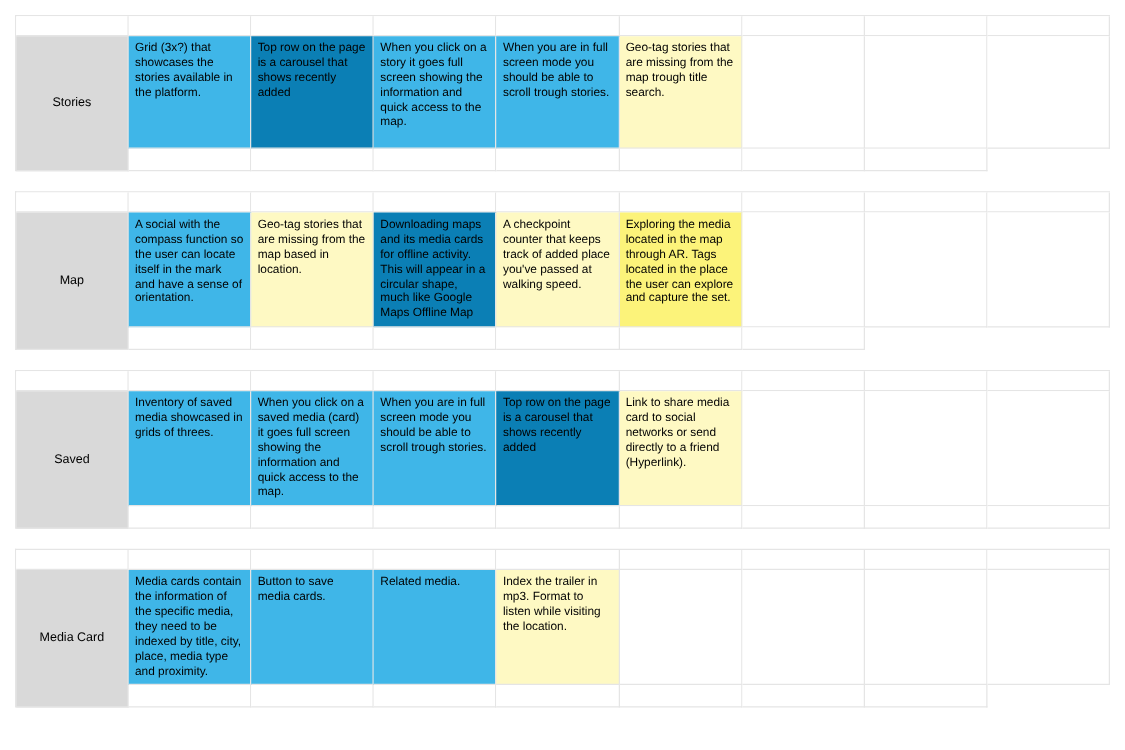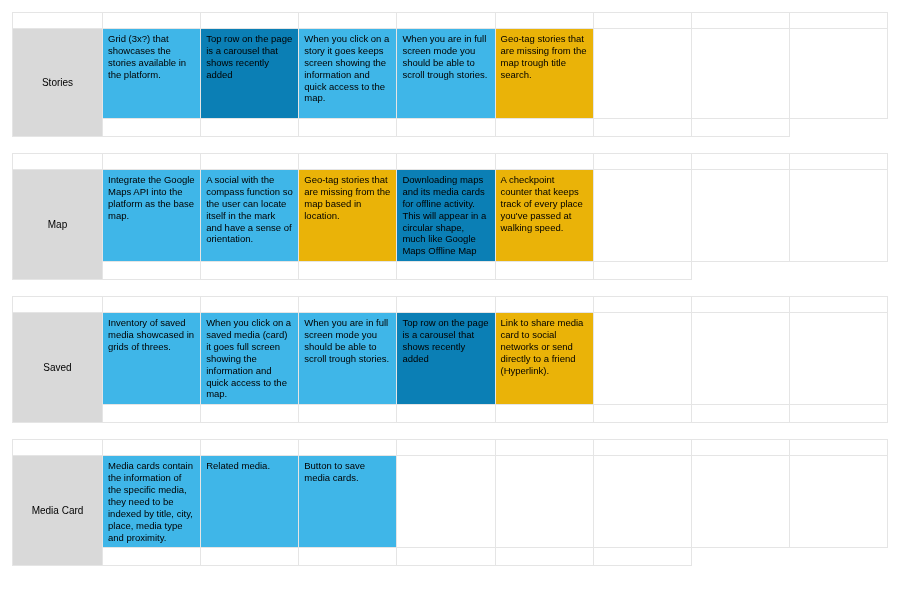--- a/index.html
+++ b/index.html
@@ -39,21 +39,21 @@
     border-bottom: 1px solid #e5e5e5;
     padding: 4px 5px;
     font-size: 9.5px;
     line-height: 1.25;
     min-height: 90px;
     word-wrap: break-word;
   }
   
   .c-lblue  { background: #3fb6e8; }
   .c-blue   { background: #0b7fb5; }
-  .c-green  { background: #eab308; }
+  .c-green  { background: #fef9c3; }
   .c-yellow { background: #fcf37a; }
   .c-empty  { background: #ffffff; }
 </style>
 </head>
 <body>
 
 <div id="root">
     <div class="section">
       <div class="grid">
         <div class="cell c-empty" style="min-height: 16px;"></div>
@@ -61,21 +61,21 @@
         <div class="cell c-empty" style="min-height: 16px;"></div>
         <div class="cell c-empty" style="min-height: 16px;"></div>
         <div class="cell c-empty" style="min-height: 16px;"></div>
         <div class="cell c-empty" style="min-height: 16px;"></div>
         <div class="cell c-empty" style="min-height: 16px;"></div>
         <div class="cell c-empty" style="min-height: 16px;"></div>
         <div class="cell c-empty" style="min-height: 16px;"></div>
         <div class="row-label">Stories</div>
         <div class="cell c-lblue">Grid (3x?) that showcases the stories available in the platform.</div>
         <div class="cell c-blue">Top row on the page is a carousel that shows recently added</div>
-        <div class="cell c-lblue">When you click on a story it goes keeps screen showing the information and quick access to the map.</div>
+        <div class="cell c-lblue">When you click on a story it goes full screen showing the information and quick access to the map.</div>
         <div class="cell c-lblue">When you are in full screen mode you should be able to scroll trough stories.</div>
         <div class="cell c-green">Geo-tag stories that are missing from the map trough title search.</div>
         <div class="cell c-empty"></div>
         <div class="cell c-empty"></div>
         <div class="cell c-empty" style="min-height: 18px;"></div>
         <div class="cell c-empty" style="min-height: 18px;"></div>
         <div class="cell c-empty" style="min-height: 18px;"></div>
         <div class="cell c-empty" style="min-height: 18px;"></div>
         <div class="cell c-empty" style="min-height: 18px;"></div>
         <div class="cell c-empty" style="min-height: 18px;"></div>
@@ -88,25 +88,25 @@
         <div class="cell c-empty" style="min-height: 16px;"></div>
         <div class="cell c-empty" style="min-height: 16px;"></div>
         <div class="cell c-empty" style="min-height: 16px;"></div>
         <div class="cell c-empty" style="min-height: 16px;"></div>
         <div class="cell c-empty" style="min-height: 16px;"></div>
         <div class="cell c-empty" style="min-height: 16px;"></div>
         <div class="cell c-empty" style="min-height: 16px;"></div>
         <div class="cell c-empty" style="min-height: 16px;"></div>
         <div class="cell c-empty" style="min-height: 16px;"></div>
         <div class="row-label">Map</div>
-        <div class="cell c-lblue">Integrate the Google Maps API into the platform as the base map.</div>
         <div class="cell c-lblue">A social with the compass function so the user can locate itself in the mark and have a sense of orientation.</div>
         <div class="cell c-green">Geo-tag stories that are missing from the map based in location.</div>
         <div class="cell c-blue">Downloading maps and its media cards for offline activity. This will appear in a circular shape, much like Google Maps Offline Map</div>
-        <div class="cell c-green">A checkpoint counter that keeps track of every place you've passed at walking speed.</div>
+        <div class="cell c-green">A checkpoint counter that keeps track of added place you've passed at walking speed.</div>
+        <div class="cell c-yellow">Exploring the media located in the map through AR. Tags located in the place the user can explore and capture the set.</div>
         <div class="cell c-empty"></div>
         <div class="cell c-empty" style="min-height: 18px;"></div>
         <div class="cell c-empty" style="min-height: 18px;"></div>
         <div class="cell c-empty" style="min-height: 18px;"></div>
         <div class="cell c-empty" style="min-height: 18px;"></div>
         <div class="cell c-empty" style="min-height: 18px;"></div>
         <div class="cell c-empty" style="min-height: 18px;"></div>
         <div class="cell c-empty" style="min-height: 18px;"></div>
         <div class="cell c-empty" style="min-height: 18px;"></div>
       </div>
@@ -147,22 +147,23 @@
         <div class="cell c-empty" style="min-height: 16px;"></div>
         <div class="cell c-empty" style="min-height: 16px;"></div>
         <div class="cell c-empty" style="min-height: 16px;"></div>
         <div class="cell c-empty" style="min-height: 16px;"></div>
         <div class="cell c-empty" style="min-height: 16px;"></div>
         <div class="cell c-empty" style="min-height: 16px;"></div>
         <div class="cell c-empty" style="min-height: 16px;"></div>
         <div class="cell c-empty" style="min-height: 16px;"></div>
         <div class="row-label">Media Card</div>
         <div class="cell c-lblue">Media cards contain the information of the specific media, they need to be indexed by title, city, place, media type and proximity.</div>
+        <div class="cell c-lblue">Button to save media cards.</div>
         <div class="cell c-lblue">Related media.</div>
-        <div class="cell c-lblue">Button to save media cards.</div>
+        <div class="cell c-green">Index the trailer in mp3. Format to listen while visiting the location.</div>
         <div class="cell c-empty"></div>
         <div class="cell c-empty"></div>
         <div class="cell c-empty"></div>
         <div class="cell c-empty" style="min-height: 18px;"></div>
         <div class="cell c-empty" style="min-height: 18px;"></div>
         <div class="cell c-empty" style="min-height: 18px;"></div>
         <div class="cell c-empty" style="min-height: 18px;"></div>
         <div class="cell c-empty" style="min-height: 18px;"></div>
         <div class="cell c-empty" style="min-height: 18px;"></div>
         <div class="cell c-empty" style="min-height: 18px;"></div>

